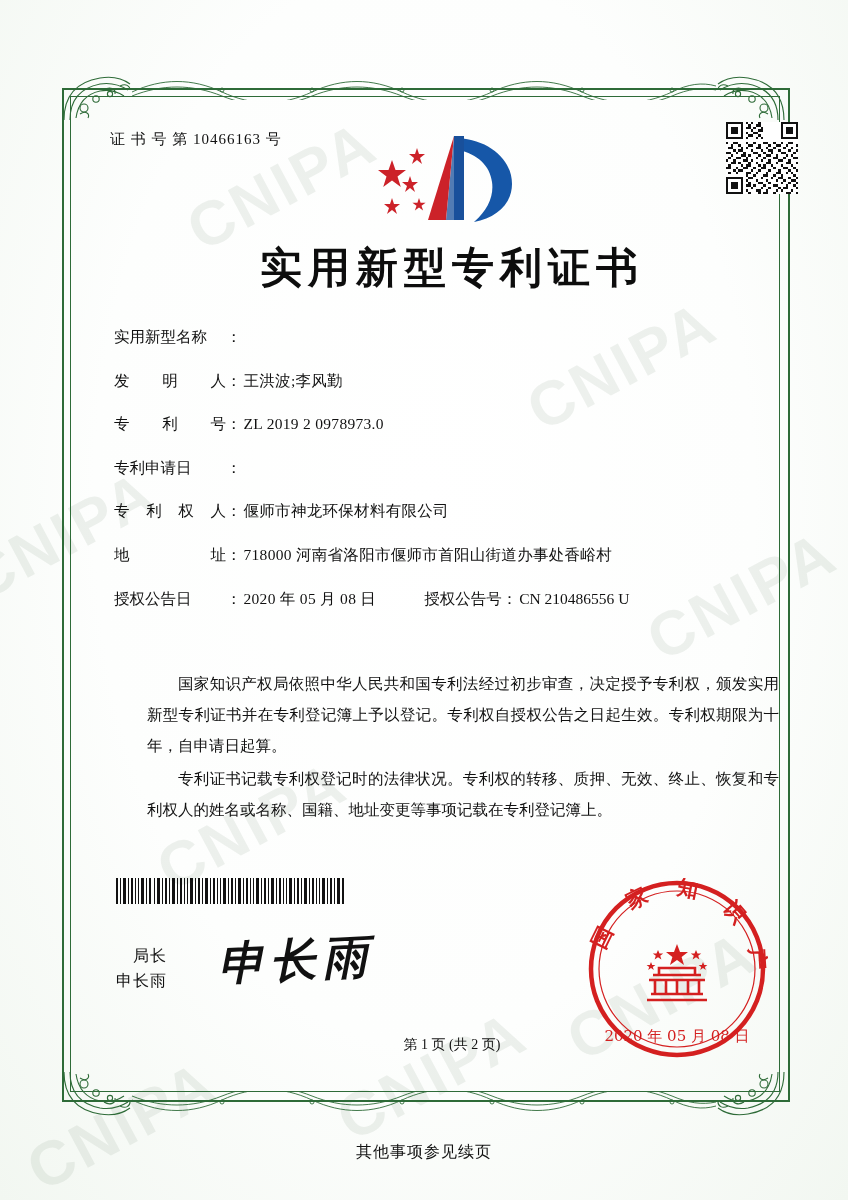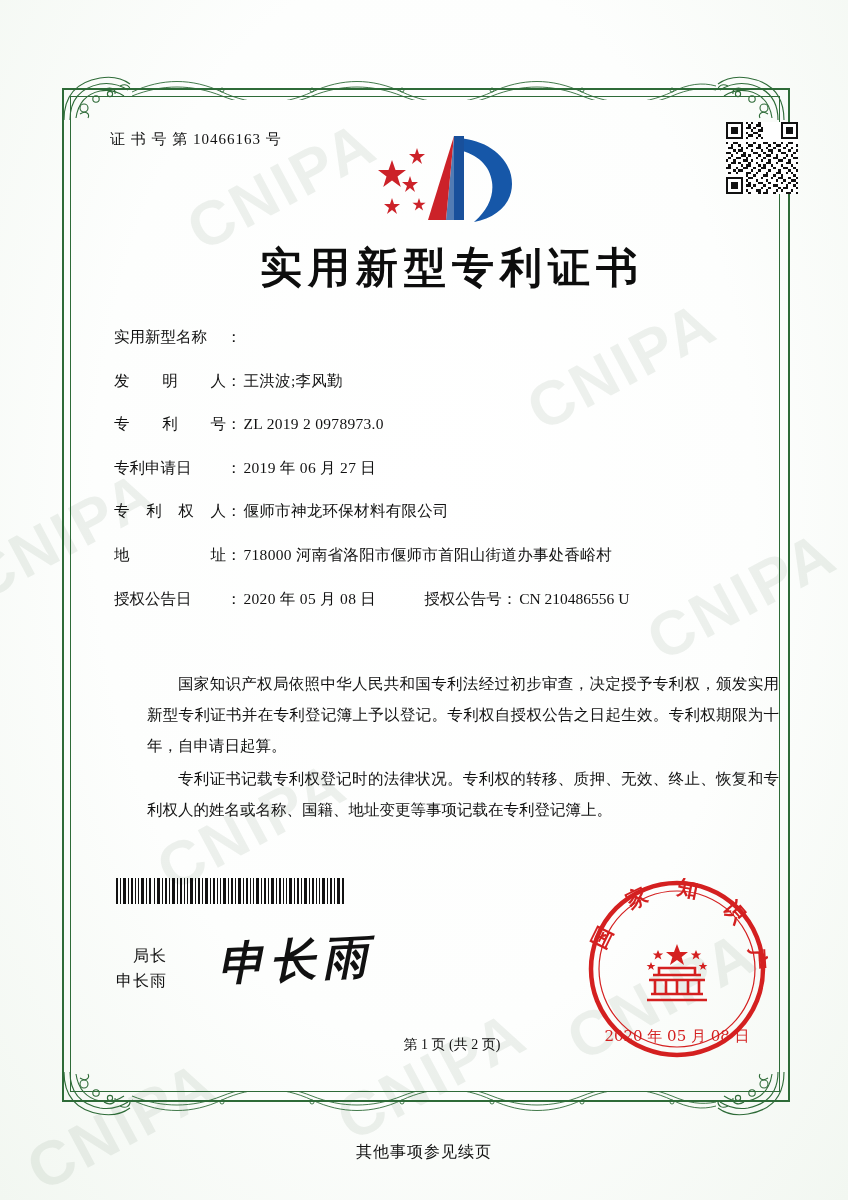--- a/index.html
+++ b/index.html
@@ -585,21 +585,20 @@
             <span>利</span>
             <span>号</span>
           </span>
         <span class="f-colon">：</span>
         <span class="f-value">ZL 2019 2 0978973.0</span>
       </div>
 
       <div class="field-row">
         <span class="f-label">专利申请日</span>
         <span class="f-colon">：</span>
-        <span class="f-value">2019 年 06 月 27 日</span>
       </div>
 
       <div class="field-row">
         <span class="f-label spread">
             <span>专</span>
             <span>利</span>
             <span>权</span>
             <span>人</span>
           </span>
         <span class="f-colon">：</span>

